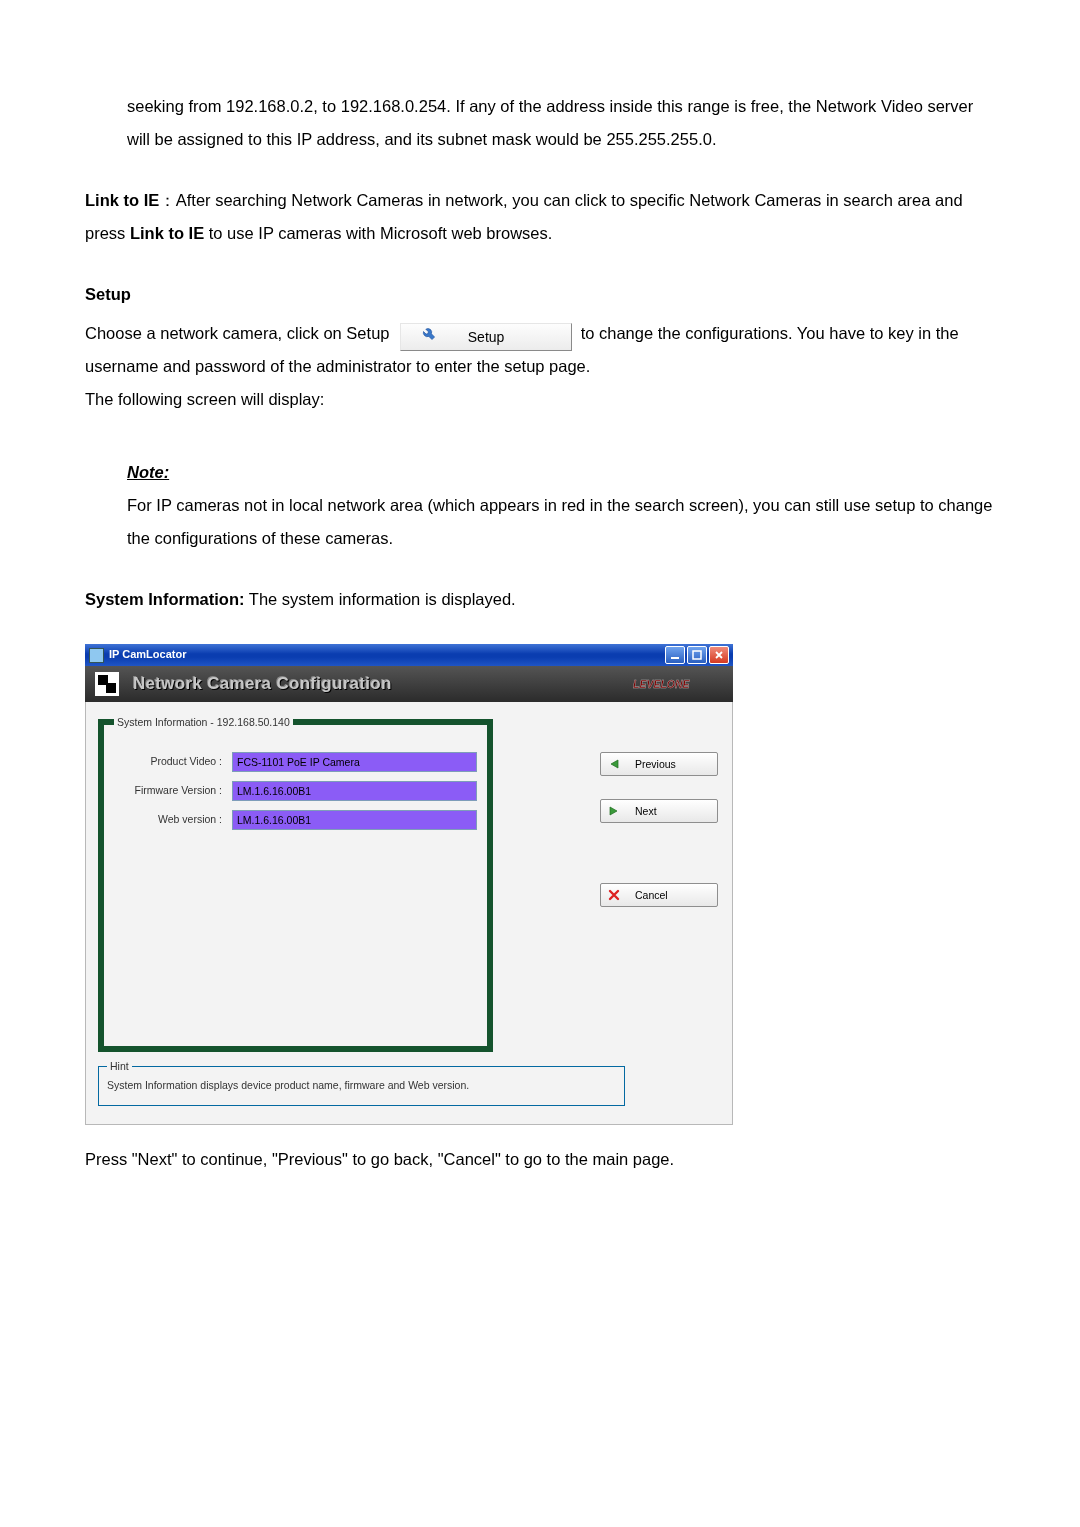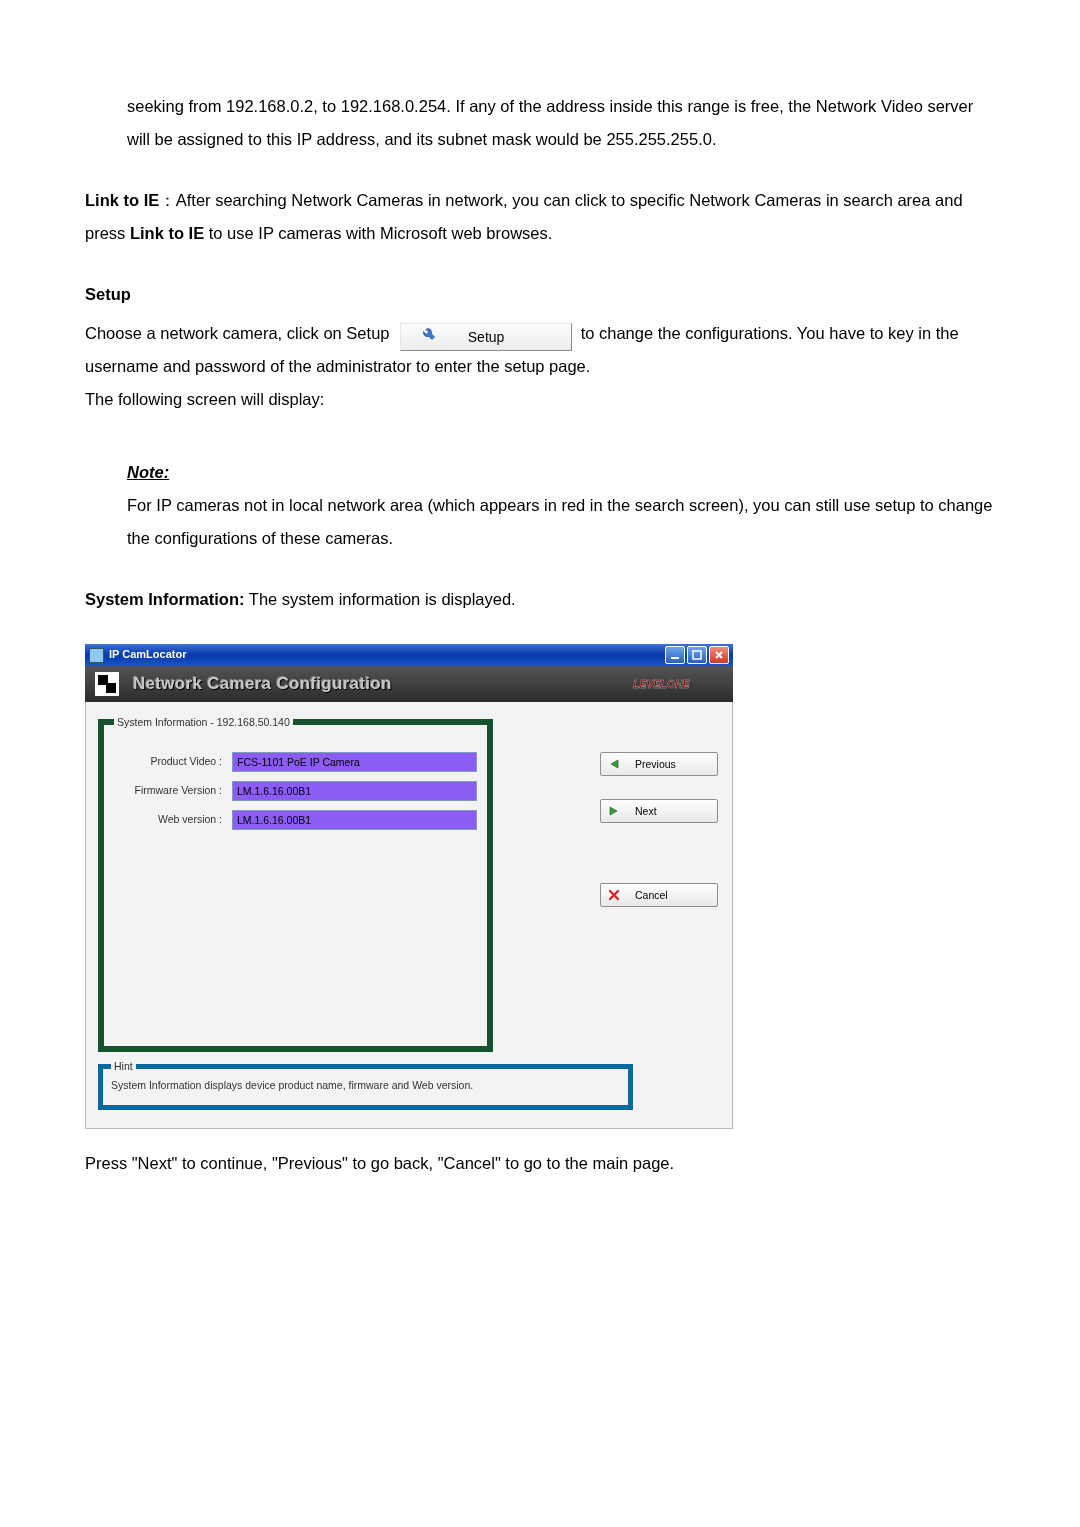--- a/index.html
+++ b/index.html
@@ -187,21 +187,21 @@
     border: 1px solid #7e9db9;
     background: #8b5cf6;
     font-size: 10.5px;
     padding: 0 4px;
     line-height: 18px;
     overflow: hidden;
     white-space: nowrap;
   }
 
   fieldset.hint {
-    border: 5px solid #0369a1;
+    border: 1px solid #0369a1;
     margin: 0;
     padding: 6px 8px 14px 8px;
     width: 509px;
   }
   fieldset.hint legend {
     font-size: 10.5px;
     color: #333;
     padding: 0 3px;
   }
   fieldset.hint .htext {

